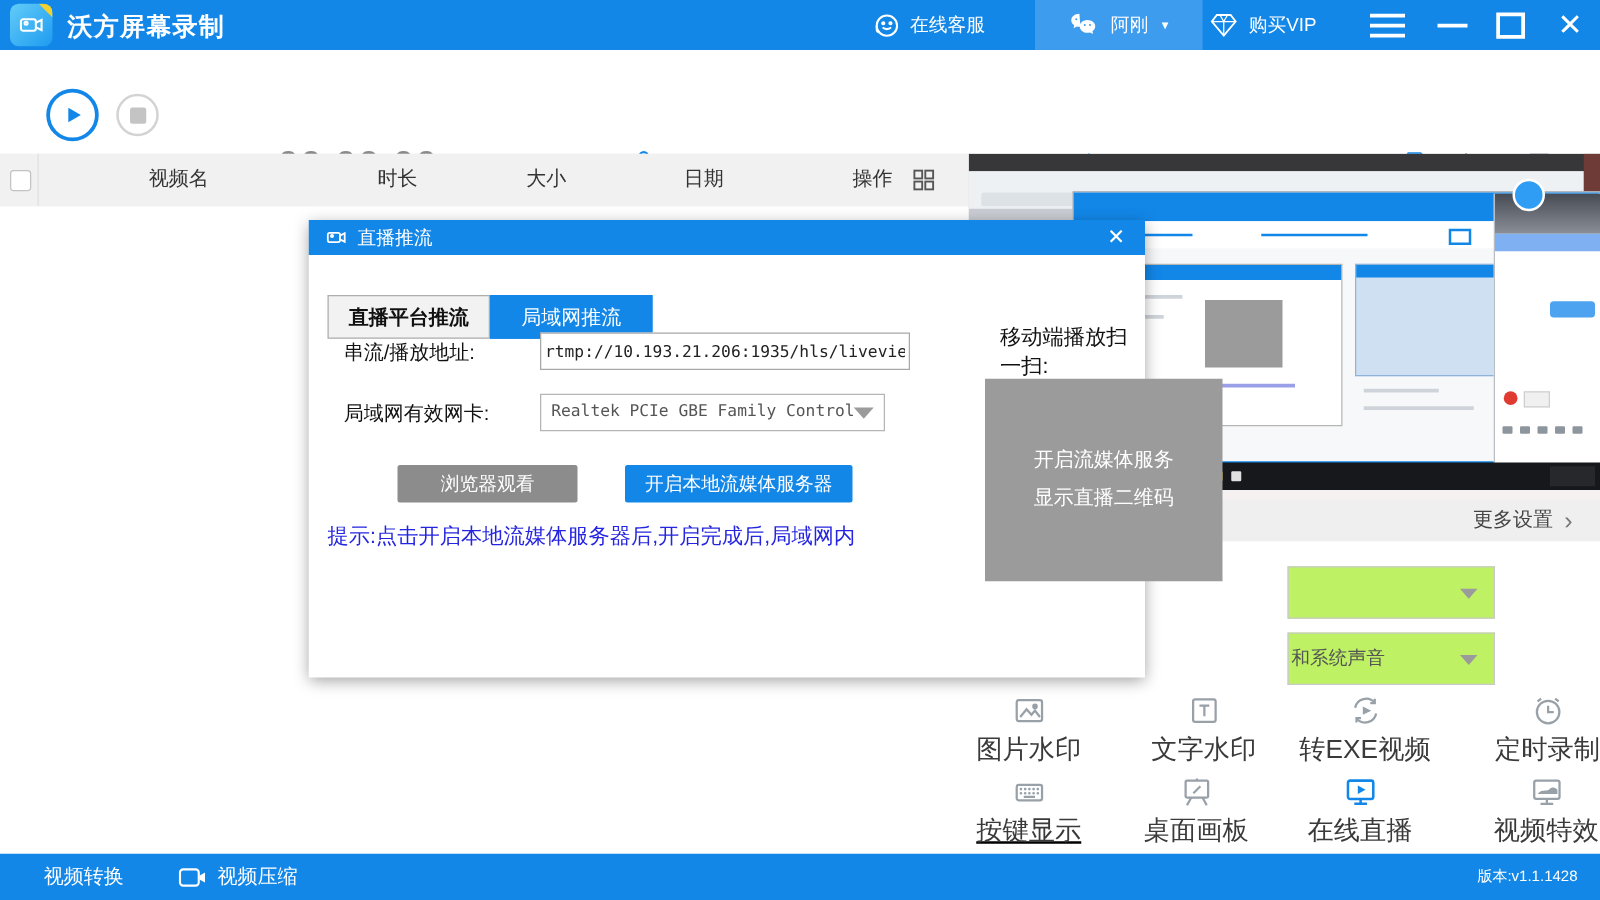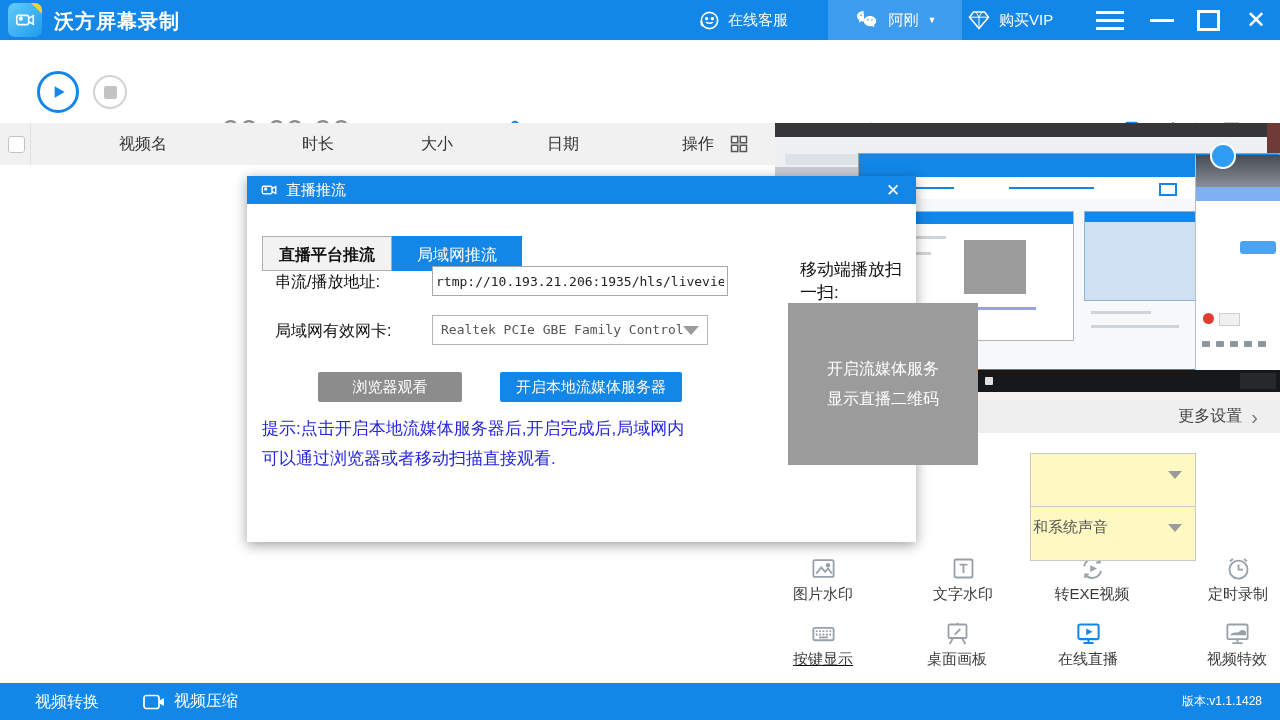--- a/index.html
+++ b/index.html
@@ -82,27 +82,27 @@
   .pv-cicon{top:186px;width:8px;height:6px;background:#8d959d;border-radius:1px;}
   .pv-taskbar{left:12px;top:247px;width:493px;height:22px;background:#16181b;}
   .pv-tsq{top:254px;width:8px;height:8px;border-radius:1px;}
   .pv-clock{right:4px;top:250px;width:36px;height:16px;background:#26282c;}
   .pv-strip{left:12px;top:269px;width:493px;height:8px;background:#f4f1f0;}
   
   .settings-bar{position:absolute;left:775px;top:400px;width:505px;height:33px;background:#efefef;
                 display:flex;align-items:center;justify-content:flex-end;padding-right:22px;box-sizing:border-box;
                 font-size:16px;color:#444;gap:9px;}
   .settings-bar .chev{font-size:20px;color:#777;line-height:1;}
-  .dd{position:absolute;left:1030px;width:166px;height:55px;background:#fef9c3;border:1px solid #c9c9c9;box-sizing:border-box;z-index:5;}
+  .dd{position:absolute;left:1030px;width:166px;height:42px;background:#bef264;border:1px solid #c9c9c9;box-sizing:border-box;z-index:5;}
   .dd .arrow{position:absolute;right:13px;top:17px;width:0;height:0;border-left:7px solid transparent;border-right:7px solid transparent;border-top:8px solid #9b9b9b;}
   .dd1{top:453px;}
   .dd2{top:506px;font-size:15px;color:#555;line-height:40px;overflow:hidden;white-space:nowrap;padding-left:2px;}
   .feat{position:absolute;width:120px;height:54px;text-align:center;cursor:default;}
   .feat .fi{display:block;margin:0 auto;width:27px;height:27px;}
-  .feat .fl{display:block;margin-top:3px;font-size:15px;color:#3a3a3a;}
+  .feat .fl{display:block;margin-top:3px;font-size:21px;color:#3a3a3a;}
   .f1{left:763px;top:555px;} .f2{left:903px;top:555px;} .f3{left:1032px;top:555px;} .f4{left:1178px;top:555px;}
   .f5{left:763px;top:620px;text-decoration:underline;} .f6{left:897px;top:620px;} .f7{left:1028px;top:620px;} .f8{left:1177px;top:620px;}
   
   .bottombar{position:absolute;left:0;top:683px;width:1280px;height:37px;background:#1287e8;color:#fff;}
   .bb-convert{position:absolute;left:35px;top:0;height:37px;line-height:37px;font-size:16px;}
   .bb-compress{position:absolute;left:142px;top:0;height:37px;display:flex;align-items:center;gap:8px;font-size:16px;}
   .bb-version{position:absolute;right:18px;top:0;height:37px;line-height:37px;font-size:12px;color:#ffffff;}
   
   .dialog{position:absolute;left:247px;top:176px;width:669px;height:366px;background:#fff;z-index:50;
           box-shadow:0 3px 12px rgba(0,0,0,.38);}
@@ -430,21 +430,20 @@
     <span class="dlg-lab lab-nic">局域网有效网卡:</span>
     <div class="dlg-select">
       <span>Realtek PCIe GBE Family Control</span>
       <span class="arrow"></span>
     </div>
 
     <button class="dlg-btn btn-gray">浏览器观看</button>
     <button class="dlg-btn btn-blue">开启本地流媒体服务器</button>
 
     <div class="hint hint1">提示:点击开启本地流媒体服务器后,开启完成后,局域网内</div>
-    <div class="hint hint2">可以通过浏览器或者移动扫描直接观看.</div>
 
     <span class="qr-title">移动端播放扫一扫:</span>
     <div class="qr-box">
       <span>开启流媒体服务</span>
       <span>显示直播二维码</span>
     </div>
   </div>
 
 </div>
 

